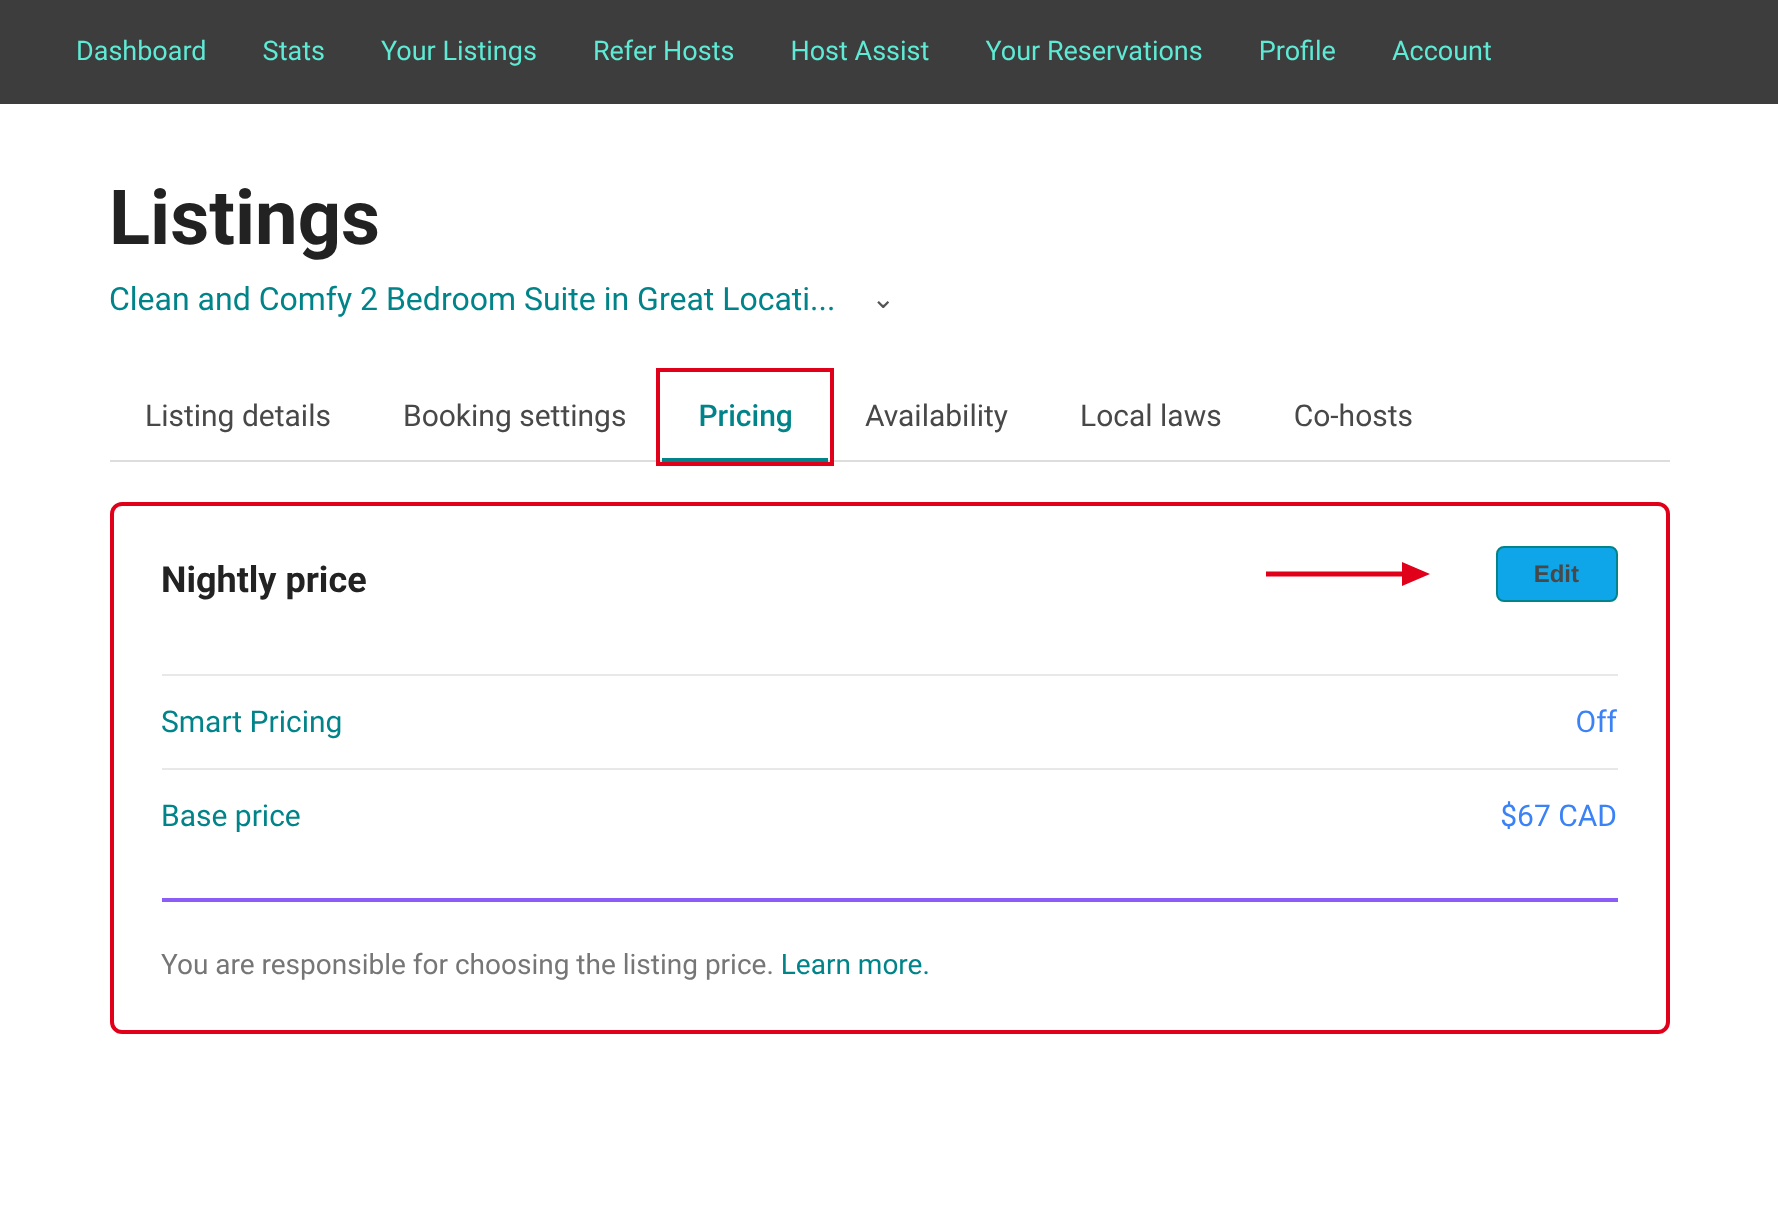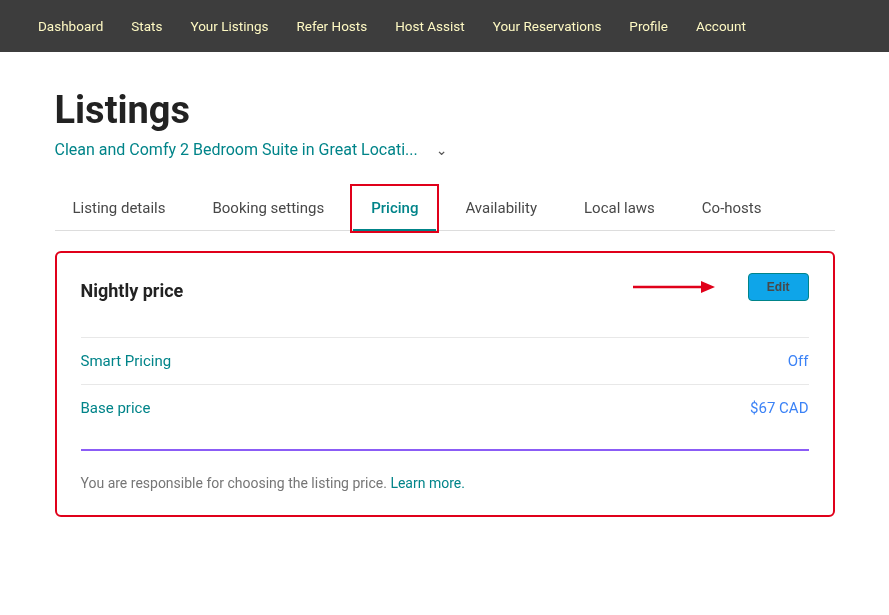--- a/index.html
+++ b/index.html
@@ -7,21 +7,21 @@
 
     
     .nav-bar {
       background: #3d3d3d;
       display: flex;
       align-items: center;
       padding: 0 24px;
       height: 52px;
     }
     .nav-item {
-      color: #fef9c3;
+      color: #5eead4;
       font-size: 13.5px;
       padding: 0 14px;
       height: 52px;
       display: flex;
       align-items: center;
       cursor: pointer;
       white-space: nowrap;
       text-decoration: none;
     }
 
@@ -51,21 +51,21 @@
     .listing-selector .chevron {
       font-size: 14px;
       color: #555;
     }
 
     
     .tabs {
       display: flex;
       border-bottom: 1px solid #ddd;
       margin-bottom: 0;
-      gap: 11px;
+      gap: 0;
     }
     .tab {
       padding: 12px 18px;
       font-size: 15px;
       color: #484848;
       cursor: pointer;
       border-bottom: 2px solid transparent;
       margin-bottom: -1px;
       white-space: nowrap;
       text-decoration: none;

